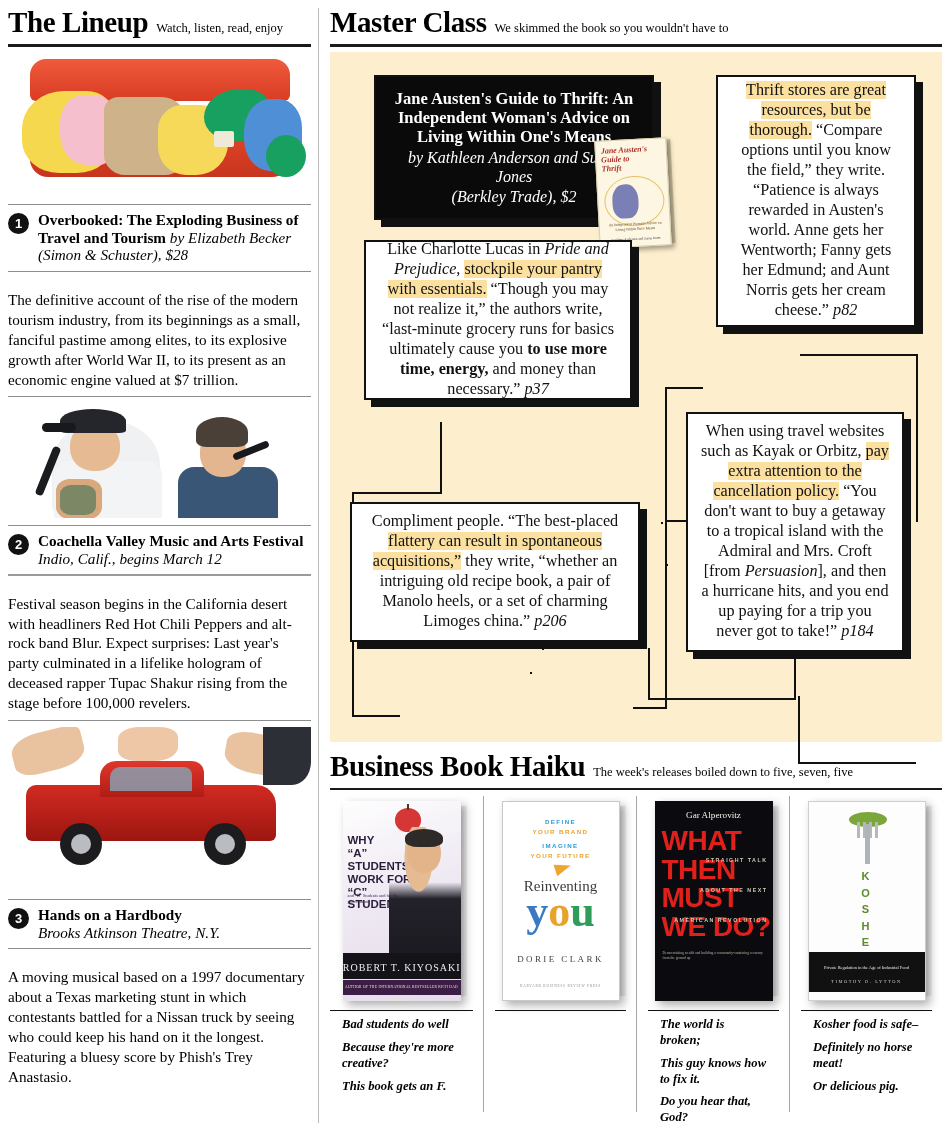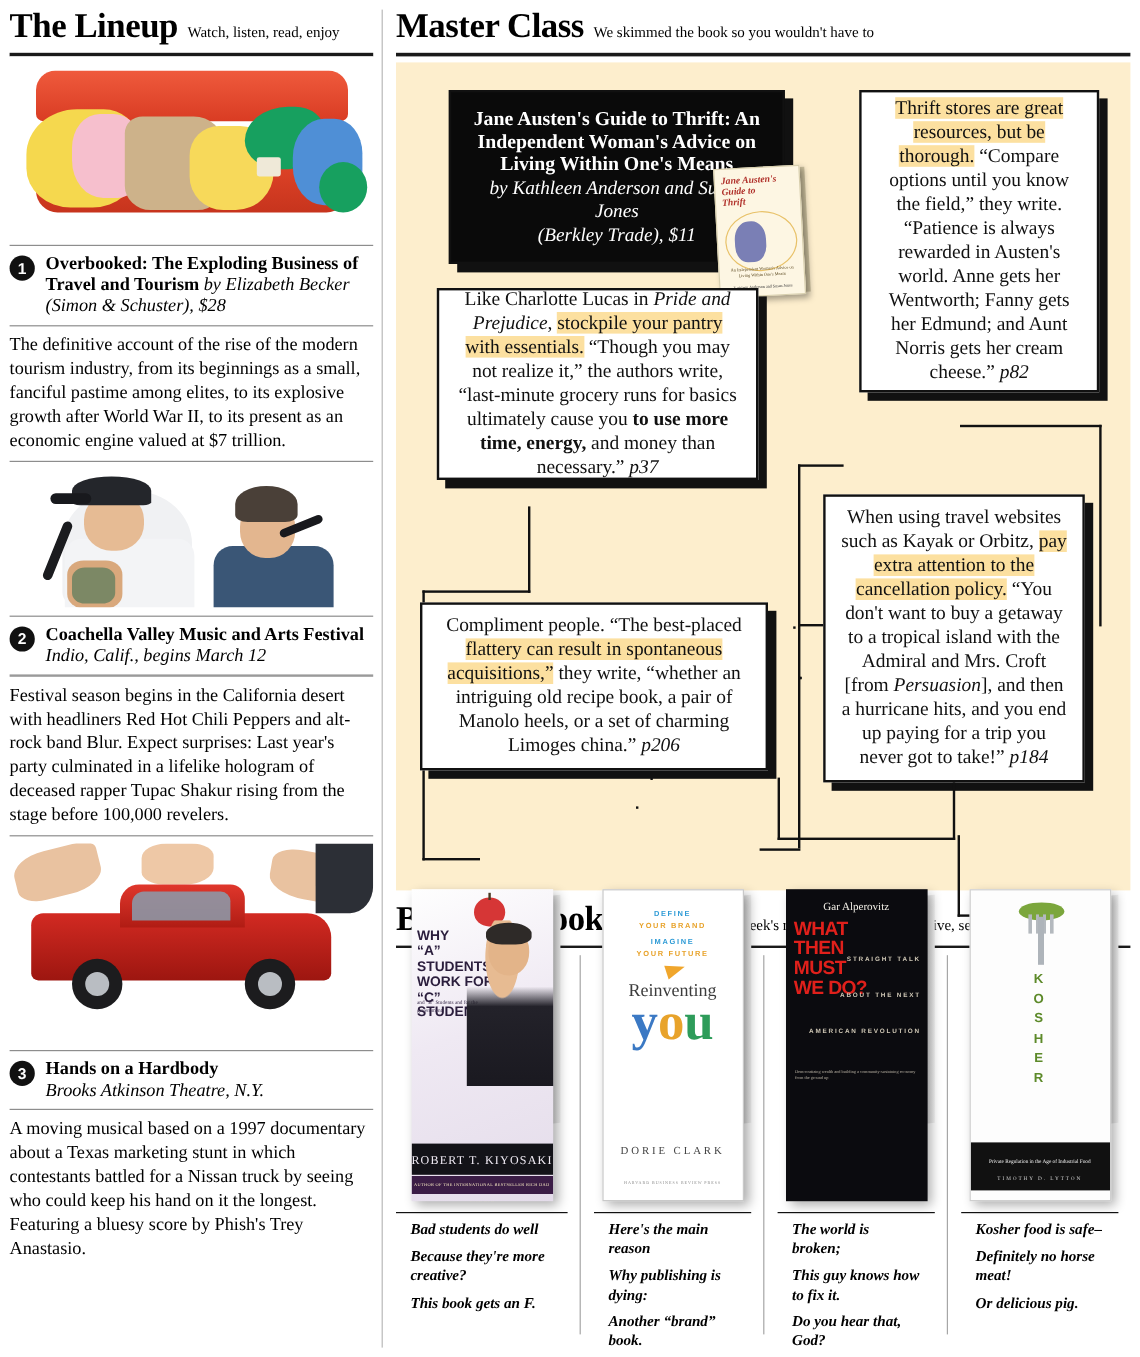--- a/index.html
+++ b/index.html
@@ -39,21 +39,21 @@
   .item-head{position:relative;padding-left:30px;font-size:15.2px;line-height:1.16;}
   .num-badge{
     position:absolute;left:0;top:2px;width:21px;height:21px;border-radius:50%;
     background:#111;color:#fff;font-size:13px;font-weight:bold;
     display:flex;align-items:center;justify-content:center;
     font-family:"Liberation Sans", sans-serif;
   }
   .item-title{font-weight:bold;}
   .item-meta{font-style:italic;font-weight:normal;}
 
-  .body-text{font-size:15.2px;line-height:1.31;margin-top:6px;}
+  .body-text{font-size:15.2px;line-height:1.31;margin-top:18px;}
 
   
   .right-col{position:absolute;left:330px;top:8px;width:612px;}
 
   
   .mc-canvas{
     position:relative;width:612px;height:690px;background:#fdeecd;margin-top:5px;
   }
 
   .connector{position:absolute;background:#111;}
@@ -98,21 +98,21 @@
   .haiku-col{width:153px;box-sizing:border-box;padding:0 10px 0 0;position:relative;}
   .haiku-col + .haiku-col{padding-left:12px;}
   .haiku-col + .haiku-col:before{content:"";position:absolute;left:0;top:0;bottom:14px;width:1px;background:#a6a6a6;}
   .cover-slot{height:205px;display:flex;align-items:flex-end;justify-content:center;}
   .hk-rule{height:1px;background:#111;margin:9px 0 6px;}
   .hk-lines{font-style:italic;font-weight:bold;font-size:12.6px;line-height:1.26;}
   .hk-lines p{margin:0 12px 7px;}
   .hk-lines p:last-child{margin-bottom:0;}
 
   
-  .bcover{position:relative;height:260px;width:118px;text-decoration:underline;}
+  .bcover{position:relative;height:200px;width:118px;text-decoration:underline;}
   .bcover .pg3d{position:absolute;right:-6px;top:5px;width:8px;height:190px;background:linear-gradient(90deg,#d9d9d9,#f4f4f4);transform:skewY(-6deg);}
   .bcover .front{position:absolute;inset:0;box-shadow:4px 4px 9px rgba(0,0,0,.33);overflow:hidden;}
 
   
   .c1{background:linear-gradient(160deg,#fefefe 0%,#efe9f3 45%,#e4dcea 100%);}
   .c1 .apple{position:absolute;left:52px;top:7px;width:26px;height:24px;background:#d63636;border-radius:50% 50% 48% 48%;}
   .c1 .apple:after{content:"";position:absolute;left:12px;top:-4px;width:2px;height:6px;background:#4a3a22;}
   .c1 .t{position:absolute;left:5px;top:33px;width:68px;color:#2a1d3c;font-weight:bold;font-size:11.5px;line-height:1.12;font-family:"Liberation Sans",sans-serif;}
   .c1 .sub{position:absolute;left:5px;top:92px;width:66px;font-size:4.4px;color:#3b2f4d;line-height:1.3;}
   .c1 .man{position:absolute;right:-2px;top:26px;width:74px;height:138px;
@@ -136,21 +136,21 @@
   .c2 .you{position:absolute;left:0;right:0;top:88px;text-align:center;font-size:44px;font-weight:bold;line-height:1;font-family:"Liberation Serif",serif;}
   .c2 .you .y{color:#3b79c4;}
   .c2 .you .o{color:#e8a32b;}
   .c2 .you .u{color:#2e9c5a;}
   .c2 .auth{position:absolute;left:0;right:0;bottom:36px;text-align:center;font-size:9px;letter-spacing:2.4px;color:#444;}
   .c2 .pub{position:absolute;left:0;right:0;bottom:12px;text-align:center;font-size:3.4px;letter-spacing:.8px;color:#8b8b8b;}
 
   
   .c3{background:#0b0b0f;}
   .c3 .auth{position:absolute;left:0;right:0;top:9px;text-align:center;color:#f2efe6;font-size:9.2px;font-family:"Liberation Serif",serif;}
-  .c3 .big{position:absolute;left:7px;top:26px;color:#e0201b;font-weight:bold;font-size:16px;line-height:1.02;letter-spacing:-0.5px;font-family:"Liberation Sans",sans-serif;}
+  .c3 .big{position:absolute;left:7px;top:26px;color:#e0201b;font-weight:bold;font-size:28px;line-height:1.02;letter-spacing:-0.5px;font-family:"Liberation Sans",sans-serif;}
   .c3 .sm{position:absolute;right:5px;font-size:5.3px;letter-spacing:1.5px;color:#cfc7b5;font-weight:bold;font-family:"Liberation Sans",sans-serif;text-align:right;}
   .c3 .s1{top:56px;}
   .c3 .s2{top:86px;}
   .c3 .s3{top:116px;}
   .c3 .blurb{position:absolute;left:8px;right:8px;top:150px;font-size:3.6px;color:#b7b0a2;line-height:1.5;}
 
   
   .c4{background:#fdfdfd;border:1px solid #cfcfcf;}
   .c4 .broc{position:absolute;left:40px;top:10px;width:38px;height:15px;background:#7ba63c;border-radius:50%;}
   .c4 .fork{position:absolute;left:56px;top:22px;width:5px;height:40px;background:#aeb4ba;}
@@ -320,21 +320,21 @@
       <div class="connector" style="left:212px;top:610px;width:0px;height:2px;"></div>
 
       <div class="connector" style="left:212px;top:596px;width:2px;height:2px;"></div>
 
       <div class="card card-black" style="left:44px;top:23px;width:280px;height:145px;font-family:Liberation Serif, serif;">
         <div class="shadow"></div>
         <div class="face">
           <div class="card-inner">
             <div class="bk-title">Jane Austen's Guide to Thrift: An Independent Woman's Advice on Living Within One's Means</div>
             <div class="bk-authors">by Kathleen Anderson and Susan Jones</div>
-            <div class="bk-authors">(Berkley Trade), $11</div>
+            <div class="bk-authors">(Berkley Trade), $2</div>
           </div>
         </div>
       </div>
 
       <div class="mini-book" style="left:267px;top:87px;">
         <div class="mb-spine"></div>
         <div class="mb-face">
           <div class="mb-t1">
             <span>Jane Austen's</span><br>
             <span>Guide to</span><br>
@@ -438,25 +438,20 @@
                 <div class="l4">YOUR FUTURE</div>
                 <div class="plane"></div>
                 <div class="rein">Reinventing</div>
                 <div class="you"><span class="y">y</span><span class="o">o</span><span class="u">u</span></div>
                 <div class="auth">DORIE CLARK</div>
                 <div class="pub">HARVARD BUSINESS REVIEW PRESS</div>
               </div>
             </div>
           </div>
           <div class="hk-rule"></div>
-          <div class="hk-lines">
-            <p>Here's the main reason</p>
-            <p>Why publishing is dying:</p>
-            <p>Another “brand” book.</p>
-          </div>
         </div>
 
         <div class="haiku-col">
           <div class="cover-slot">
             <div class="bcover">
               <div class="pg3d"></div>
               <div class="front c3">
                 <div class="auth">Gar Alperovitz</div>
                 <div class="big">
                   <span>WHAT</span><br>

